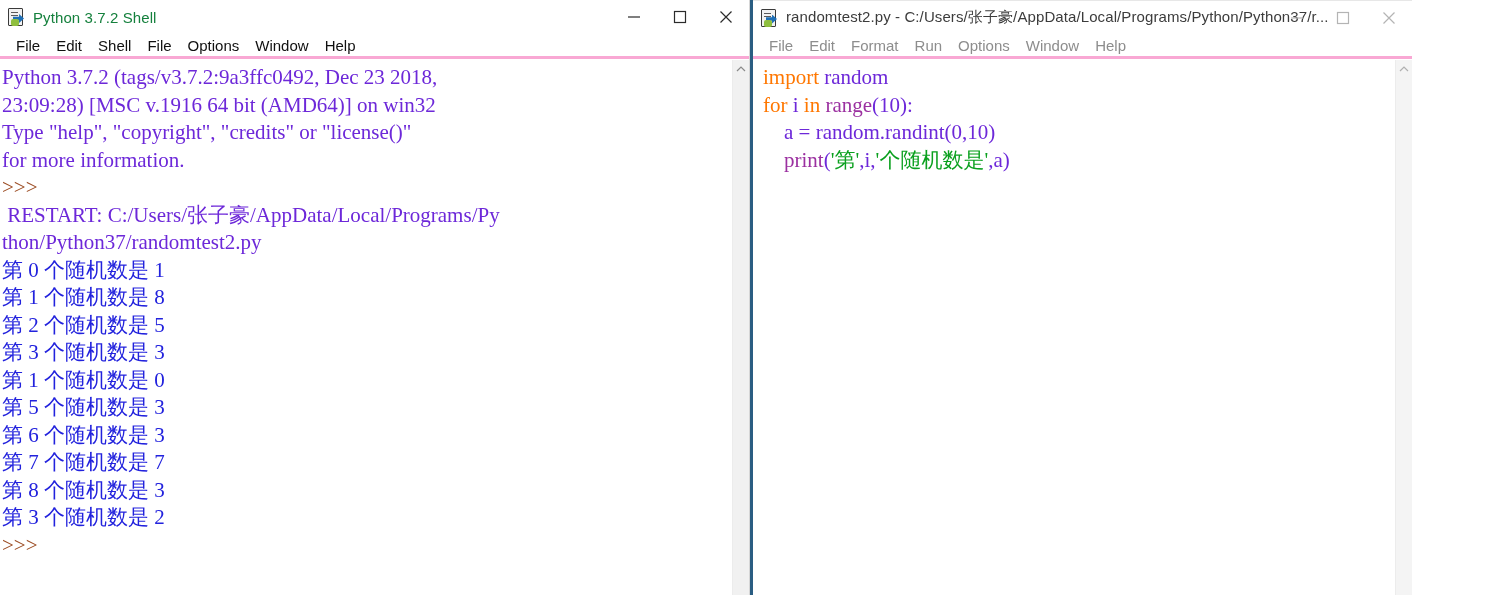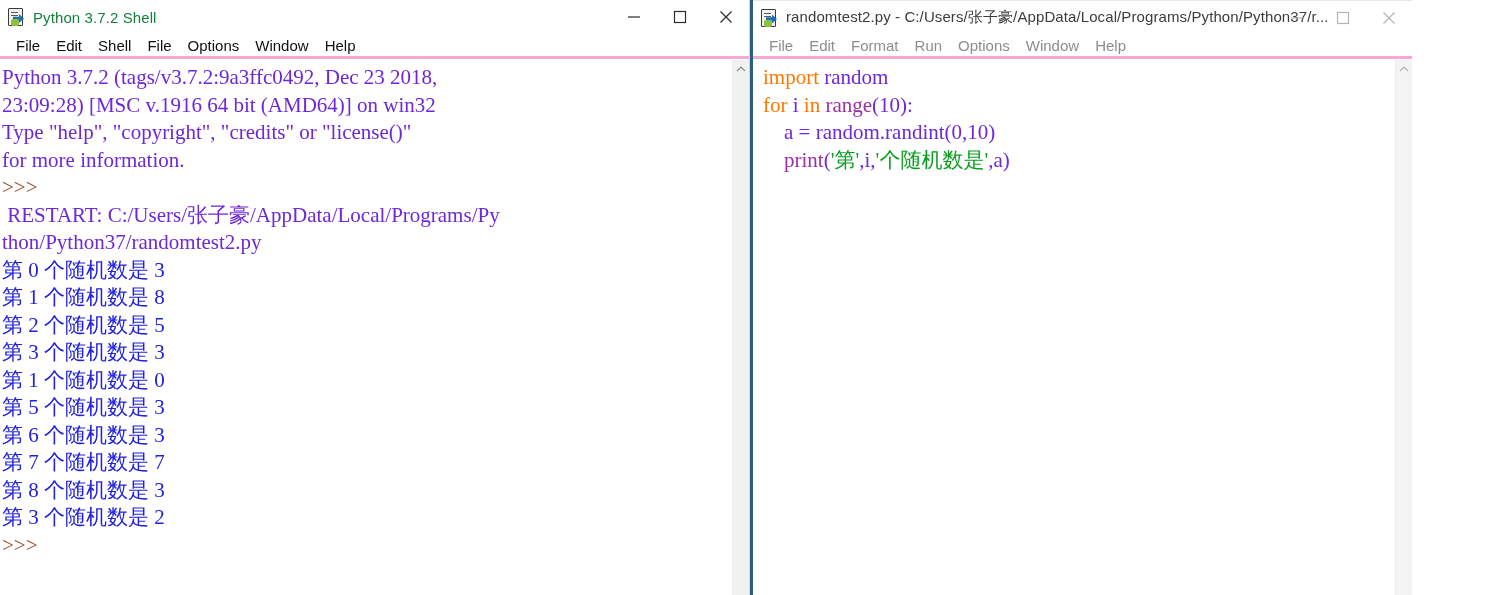--- a/index.html
+++ b/index.html
@@ -132,21 +132,21 @@
     </div>
 
     <div class="textpane">
       <div class="code"><span class="t-black">Python 3.7.2 (tags/v3.7.2:9a3ffc0492, Dec 23 2018,</span>
 <span class="t-black">23:09:28) [MSC v.1916 64 bit (AMD64)] on win32</span>
 <span class="t-black">Type "help", "copyright", "credits" or "license()"</span>
 <span class="t-black">for more information.</span>
 <span class="t-prompt">&gt;&gt;&gt;</span>
 <span class="t-black"> RESTART: C:/Users/张子豪/AppData/Local/Programs/Py</span>
 <span class="t-black">thon/Python37/randomtest2.py</span>
-<span class="t-blue">第 0 个随机数是 3</span>
+<span class="t-blue">第 0 个随机数是 1</span>
 <span class="t-blue">第 1 个随机数是 8</span>
 <span class="t-blue">第 2 个随机数是 5</span>
 <span class="t-blue">第 3 个随机数是 3</span>
 <span class="t-blue">第 1 个随机数是 0</span>
 <span class="t-blue">第 5 个随机数是 3</span>
 <span class="t-blue">第 6 个随机数是 3</span>
 <span class="t-blue">第 7 个随机数是 7</span>
 <span class="t-blue">第 8 个随机数是 3</span>
 <span class="t-blue">第 3 个随机数是 2</span>
 <span class="t-prompt">&gt;&gt;&gt;</span></div>

